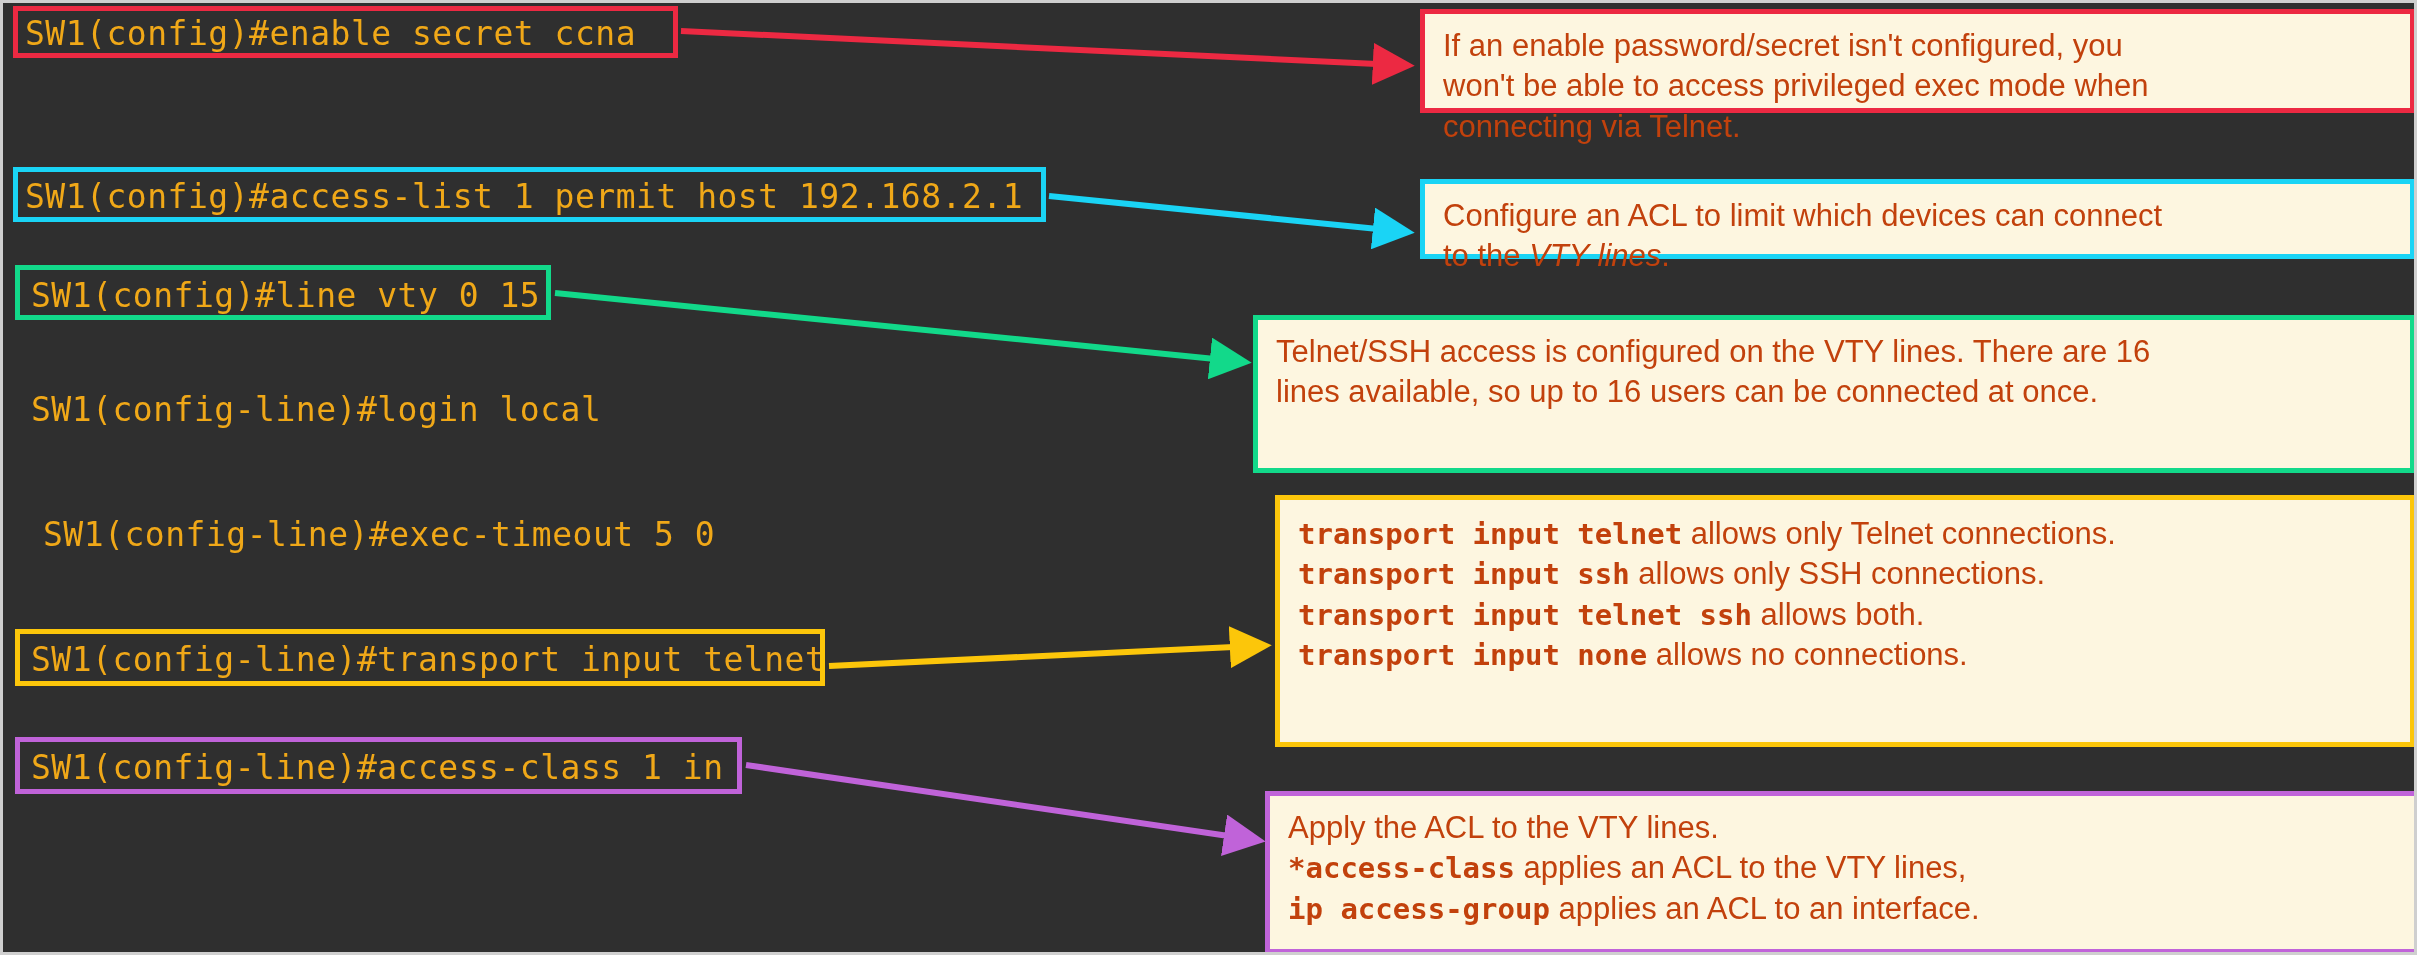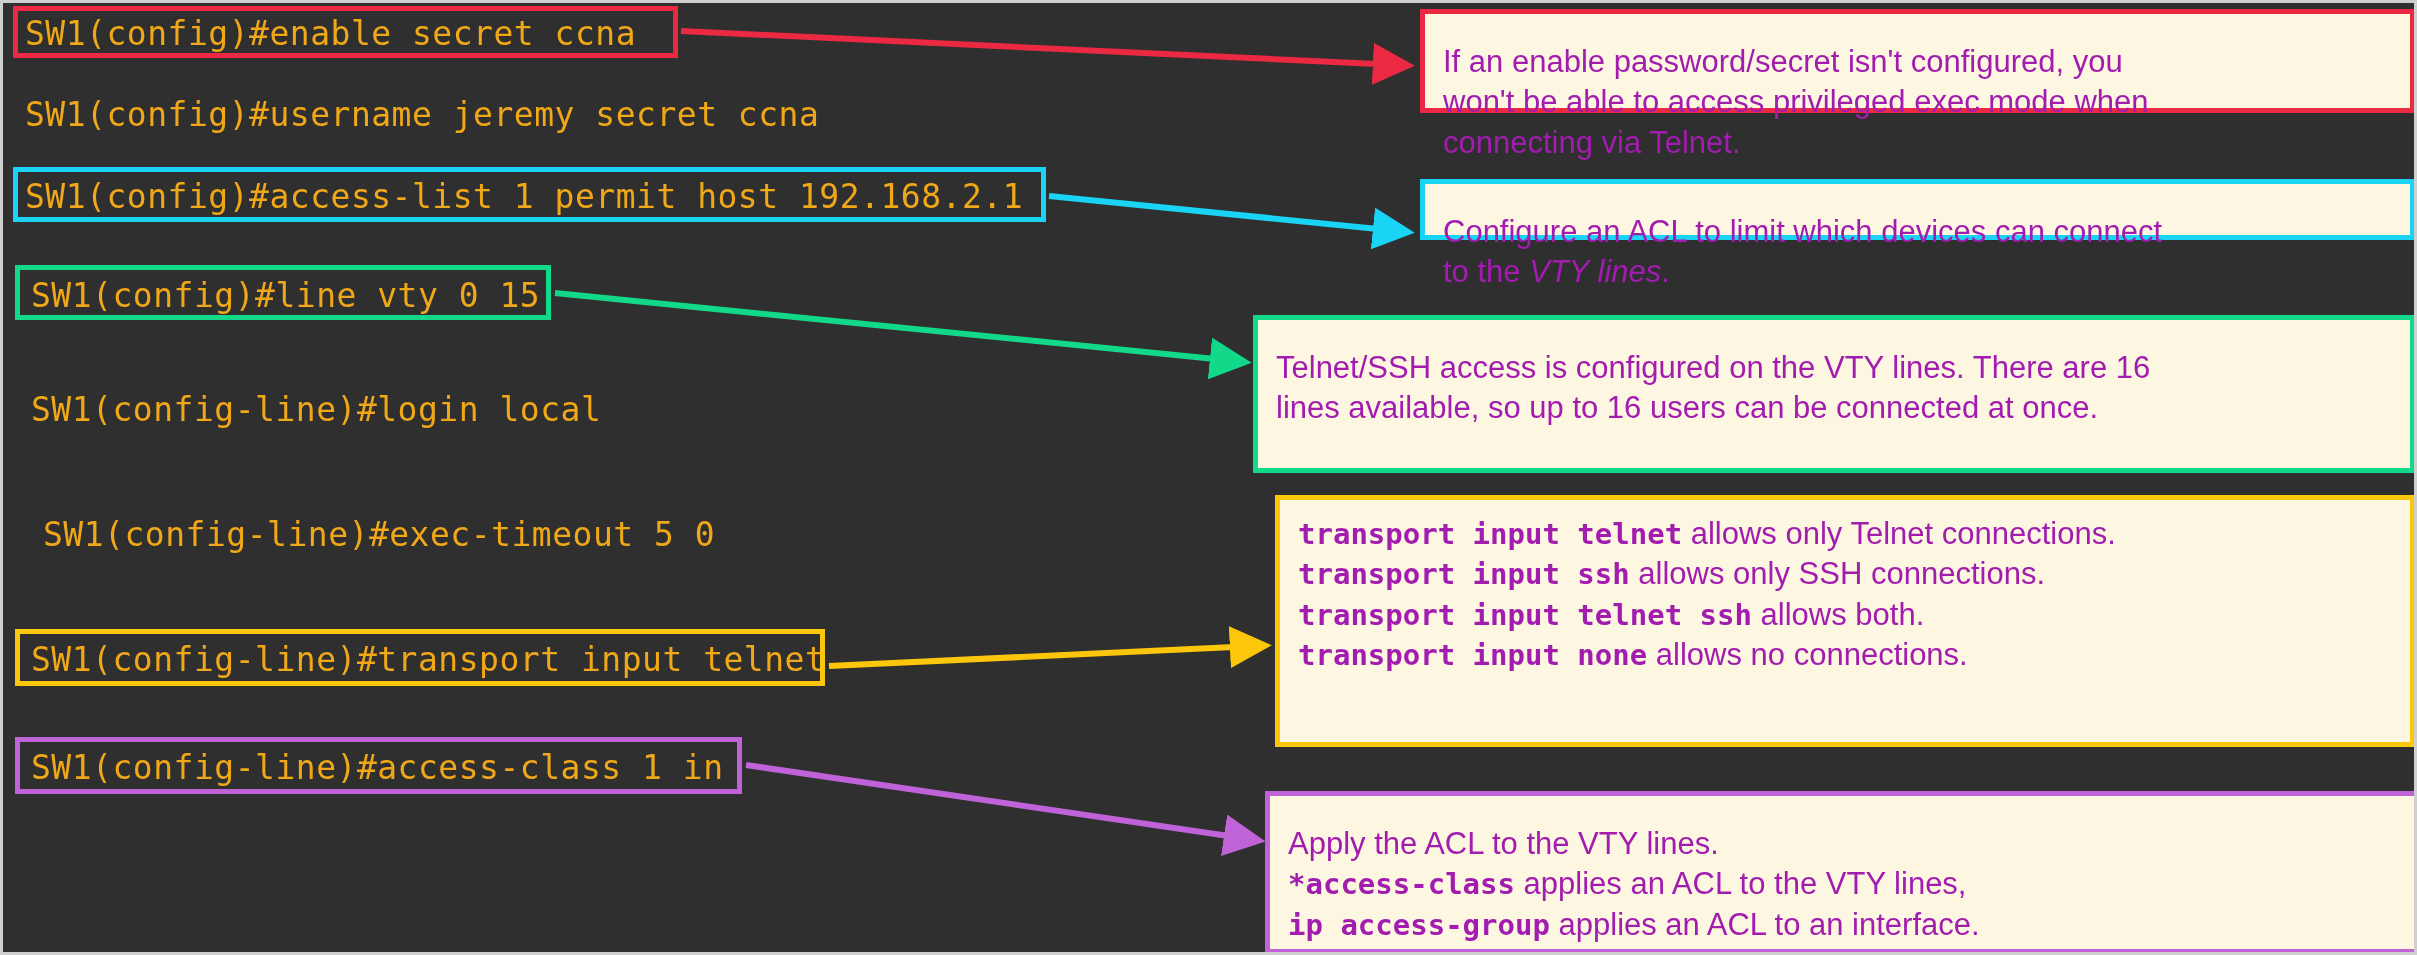--- a/index.html
+++ b/index.html
@@ -32,45 +32,44 @@
     box-sizing: border-box;
     background: transparent;
     border-style: solid;
   }
   
   .callout {
     position: absolute;
     box-sizing: border-box;
     background: #fdf6e0;
     border-style: solid;
-    color: #a21caf;
+    color: #c2410c;
     font-family: "Liberation Sans", sans-serif;
     font-size: 31px;
     line-height: 1.30;
-    padding: 28px 16px 12px 18px;
+    padding: 12px 16px 12px 18px;
   }
   .callout .mono {
     font-family: "DejaVu Sans Mono", "Liberation Mono", monospace;
     font-weight: bold;
     font-size: 29px;
   }
   .callout .ital { font-style: italic; text-align: right; }
   .callout p { margin: 0; }
   
   .conn { position: absolute; overflow: visible; pointer-events: none; }
 </style>
 </head>
 <body>
 
 <div id="stage">
 
   <div class="term-line" style="left:22px; top:14px;">SW1(config)#enable secret ccna</div>
   <div class="term-box" style="left:10px; top:3px; width:665px; height:52px; border-width:5px; border-color:#ec2942;"></div>
 
-  <div class="term-line" style="left:22px; top:95px;">SW1(config)#username jeremy secret ccna</div>
 
   <div class="term-line" style="left:22px; top:177px;">SW1(config)#access-list 1 permit host 192.168.2.1</div>
   <div class="term-box" style="left:10px; top:164px; width:1033px; height:55px; border-width:5px; border-color:#1ad4f5;"></div>
 
   <div class="term-line" style="left:28px; top:276px;">SW1(config)#line vty 0 15</div>
   <div class="term-box" style="left:12px; top:262px; width:536px; height:55px; border-width:5px; border-color:#12d98a;"></div>
 
   <div class="term-line" style="left:28px; top:390px;">SW1(config-line)#login local</div>
 
   <div class="term-line" style="left:40px; top:515px;text-align:right;">SW1(config-line)#exec-timeout 5 0</div>
@@ -105,21 +104,21 @@
     <line x1="826" y1="663" x2="1252" y2="643" stroke="#fcc60a" stroke-width="6" marker-end="url(#ah-yellow)"></line>
     <line x1="743" y1="762" x2="1246" y2="836" stroke="#c063d9" stroke-width="6" marker-end="url(#ah-purple)"></line>
   </svg>
 
   <div class="callout" style="left:1417px; top:6px; width:995px; height:104px; border-width:5px; border-color:#ec2942;">
     <p>If an enable password/secret isn't configured, you</p>
     <p>won't be able to access privileged exec mode when</p>
     <p>connecting via Telnet.</p>
   </div>
 
-  <div class="callout" style="left:1417px; top:176px; width:995px; height:61px; border-width:5px; border-color:#1ad4f5;">
+  <div class="callout" style="left:1417px; top:176px; width:995px; height:80px; border-width:5px; border-color:#1ad4f5;">
     <p>Configure an ACL to limit which devices can connect</p>
     <p><span>to the </span><span class="ital">VTY lines</span><span>.</span></p>
   </div>
 
   <div class="callout" style="left:1250px; top:312px; width:1162px; height:158px; border-width:5px; border-color:#12d98a;">
     <p>Telnet/SSH access is configured on the VTY lines.  There are 16</p>
     <p>lines available, so up to 16 users can be connected at once.</p>
   </div>
 
   <div class="callout" style="left:1272px; top:492px; width:1140px; height:252px; border-width:5px; border-color:#fcc60a; padding-top:14px;">

